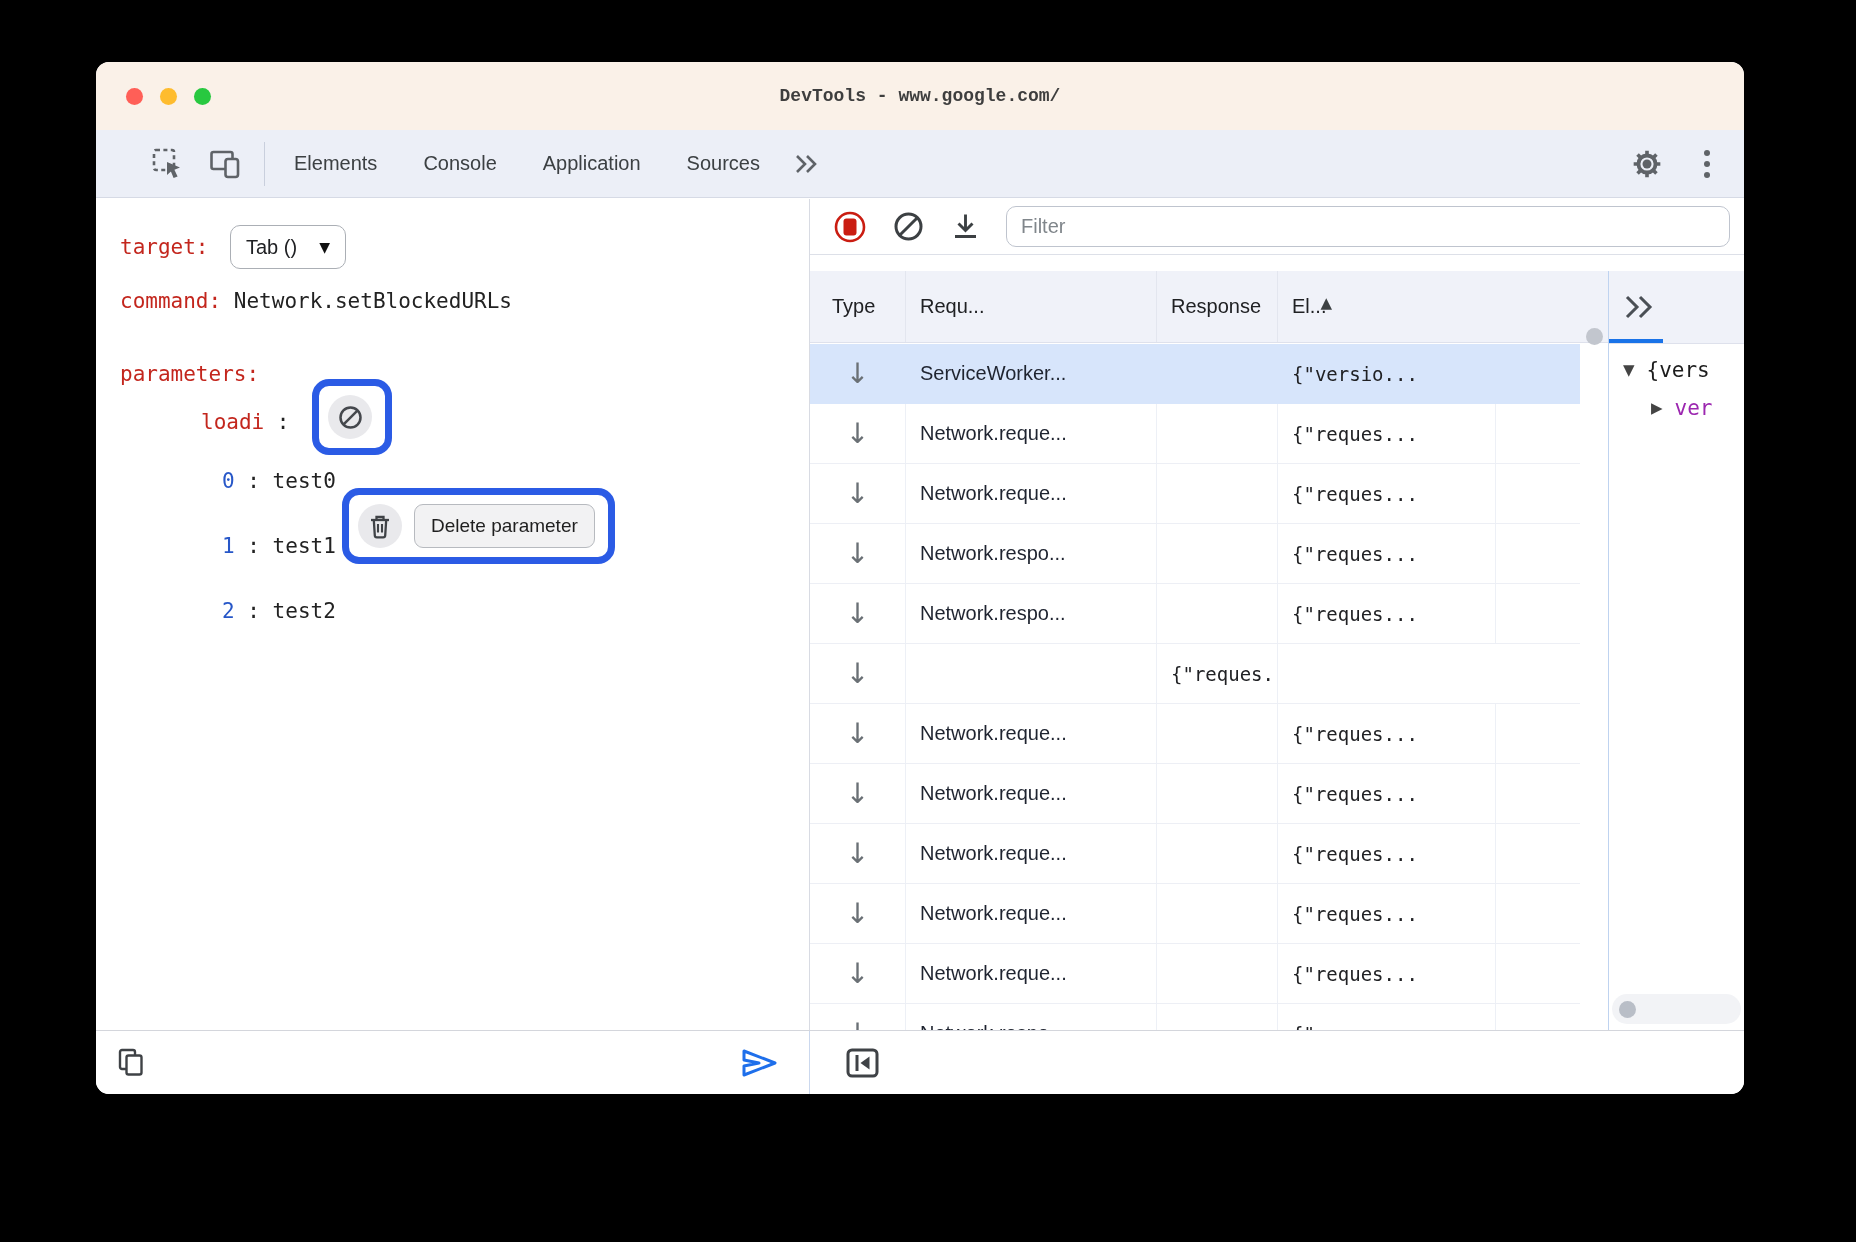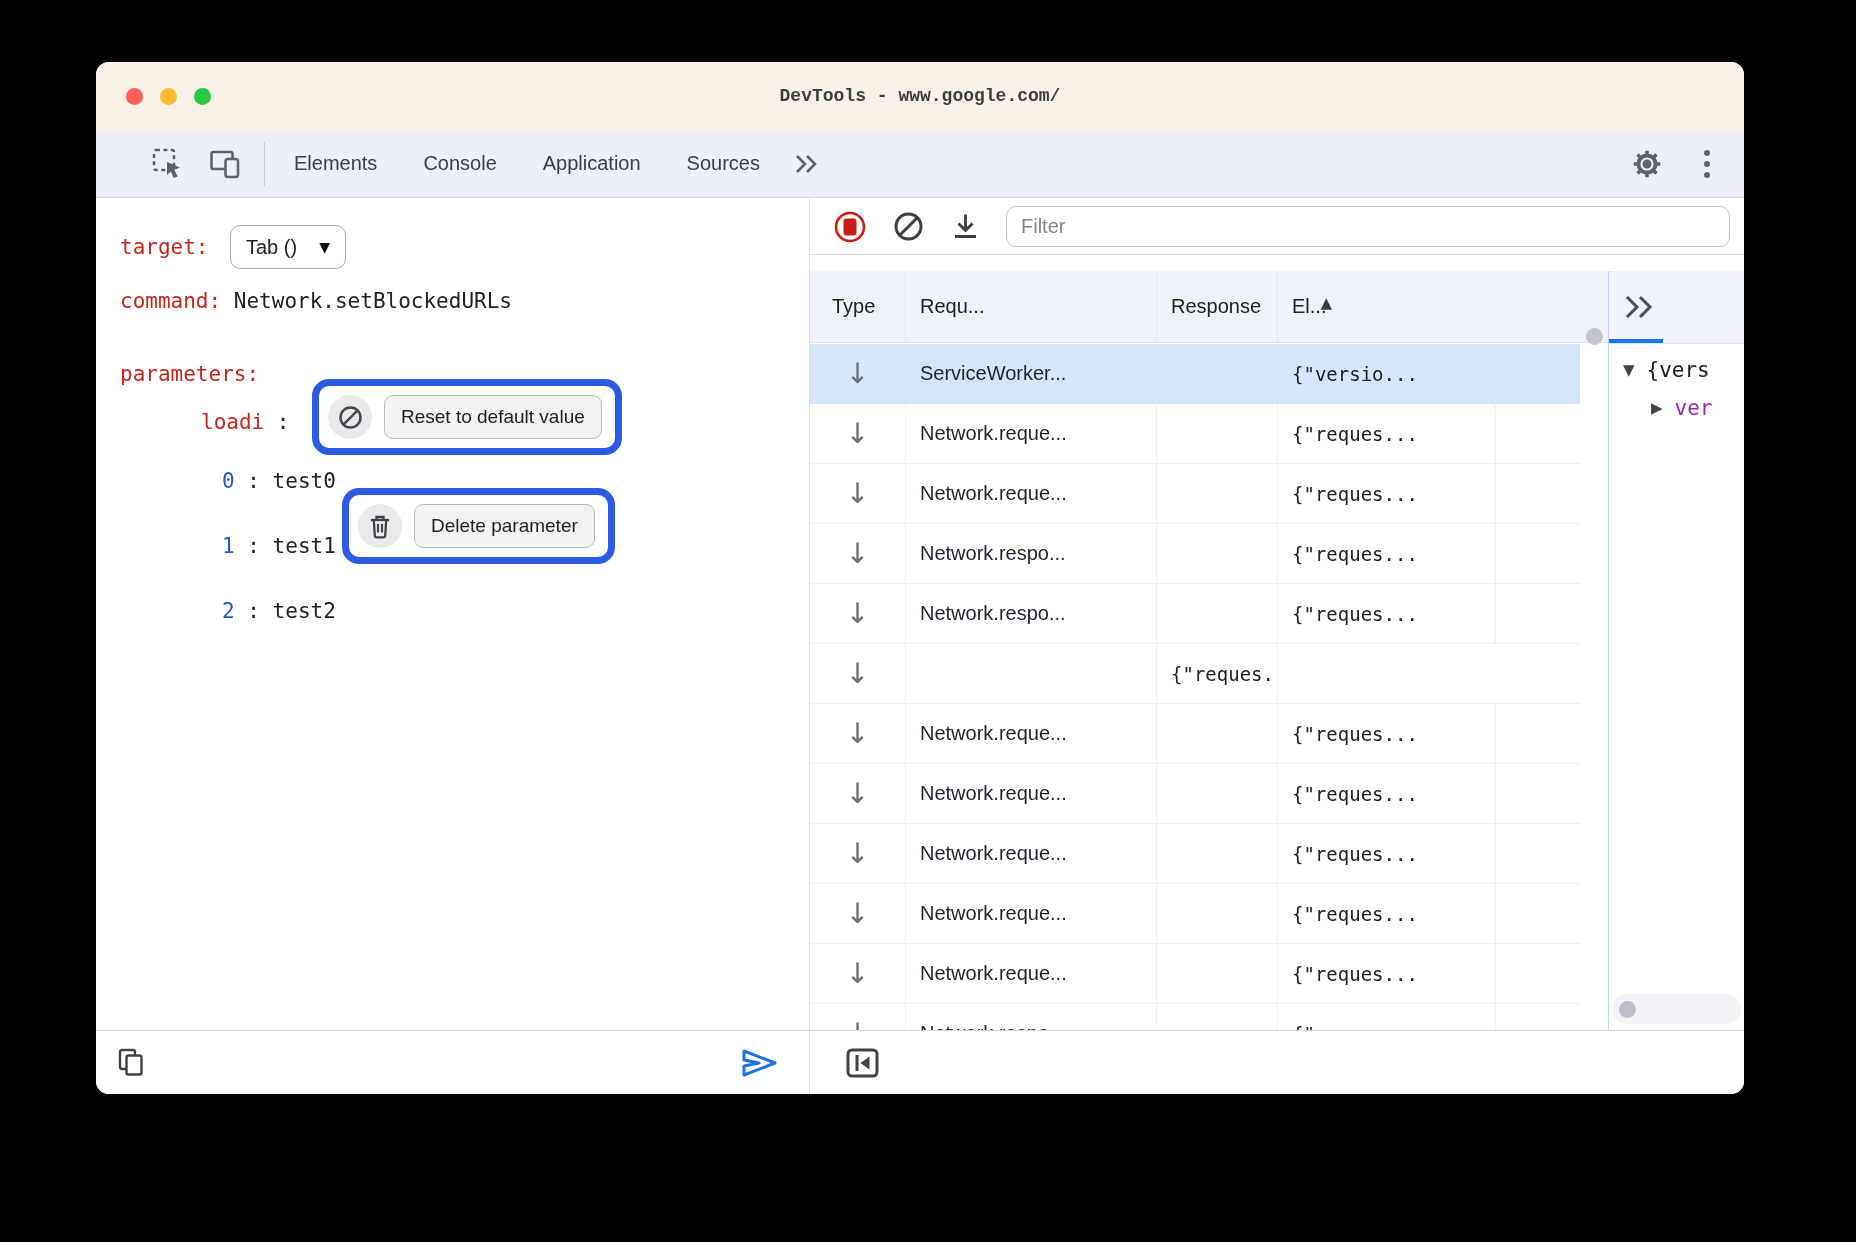--- a/index.html
+++ b/index.html
@@ -200,23 +200,20 @@
         <span class="tok-red">loadi</span><span> : </span><span class="plus-icon" style="margin-left:14px;">+</span>
       </div>
 
       <div class="callout" style="left:216px; top:180px;">
         <div class="icon-circle">
           <svg width="27" height="27" viewBox="0 0 27 27">
             <circle cx="13.5" cy="13.5" r="10" fill="none" stroke="#45484D" stroke-width="2.5"></circle>
             <line x1="6.6" y1="20.4" x2="20.4" y2="6.6" stroke="#45484D" stroke-width="2.5"></line>
           </svg>
         </div>
-        <div class="callout-btn">
-              <span>Reset to default value</span>
-            </div>
       </div>
 
       <div class="ed-row" style="left:126px; top:270px;">
         <span class="tok-blue">0</span><span> : </span><span>test0</span>
       </div>
 
       <div class="ed-row" style="left:126px; top:335px;">
         <span class="tok-blue">1</span><span> : </span><span>test1</span>
       </div>
 

